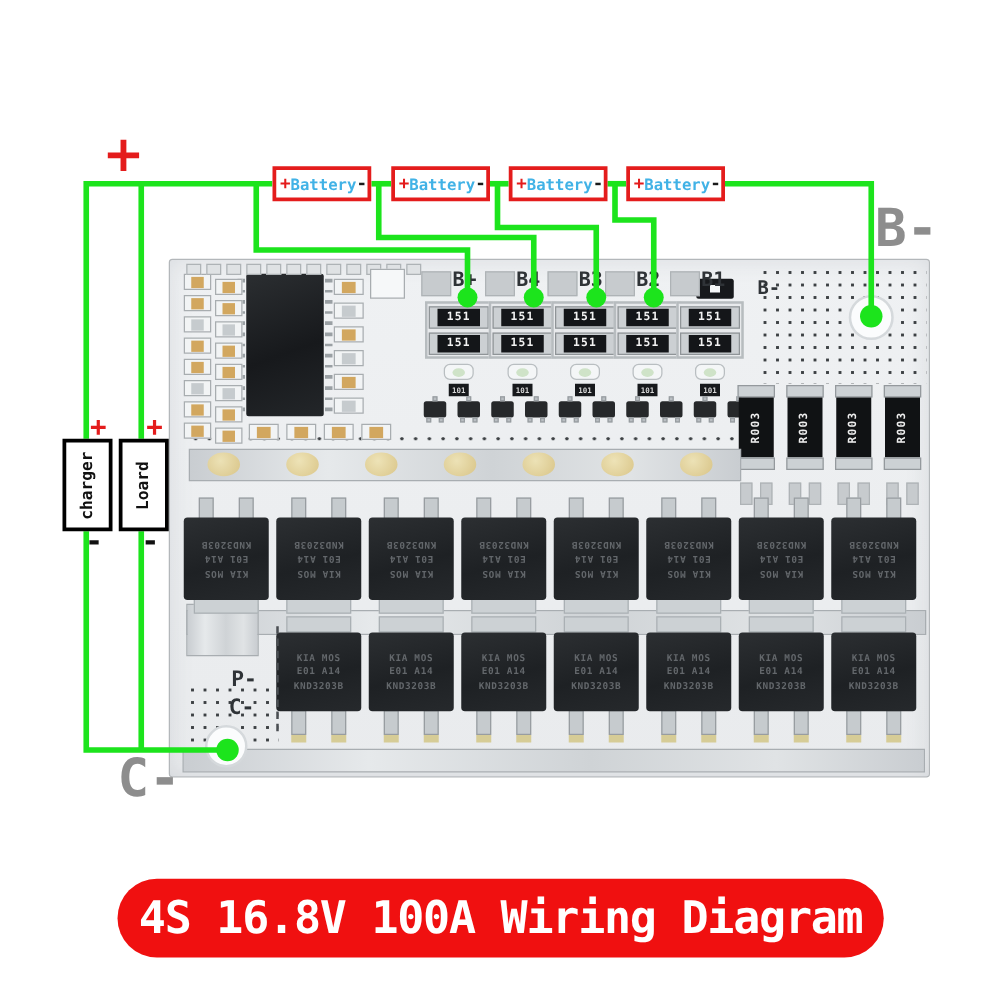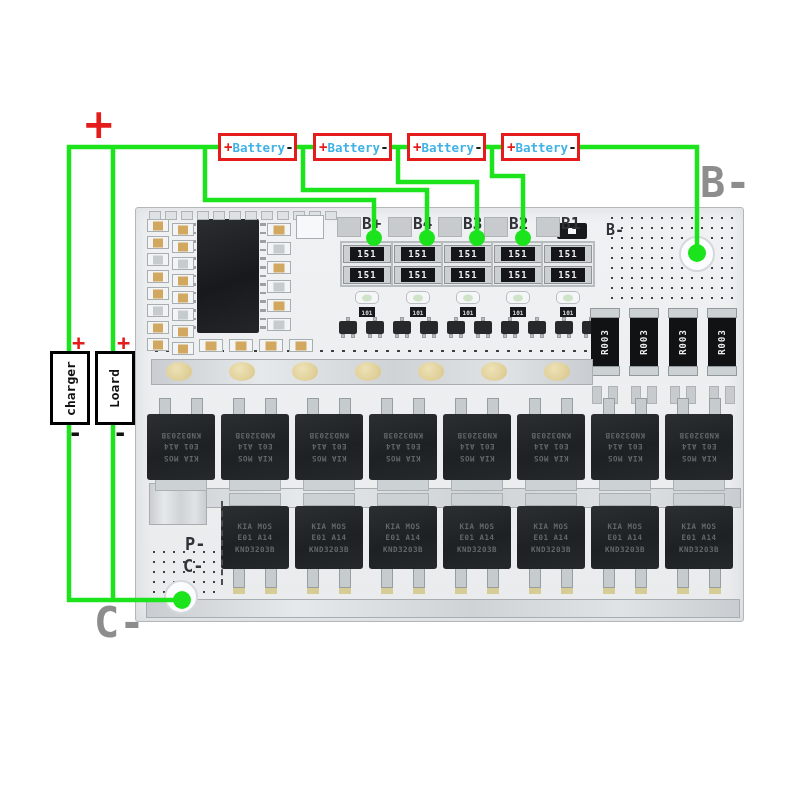--- a/index.html
+++ b/index.html
@@ -637,13 +637,16 @@
   </div>
   <span class="termsign" style="left:72px;top:330px;color:#e41c1c;font-size:22px;">+</span>
   <span class="termsign" style="left:117px;top:330px;color:#e41c1c;font-size:22px;">+</span>
   <span class="termsign" style="left:68px;top:419px;color:#111;font-size:24px;">-</span>
   <span class="termsign" style="left:113px;top:419px;color:#111;font-size:24px;">-</span>
 
   <span class="bigplus">+</span>
   <span class="biglabel" style="left:700px;top:162px;">B-</span>
   <span class="biglabel" style="left:94px;top:602px;">C-</span>
 
+  <div id="banner">
+    <span>4S 16.8V 100A Wiring Diagram</span>
+  </div>
 </div>
 
 </body></html>

